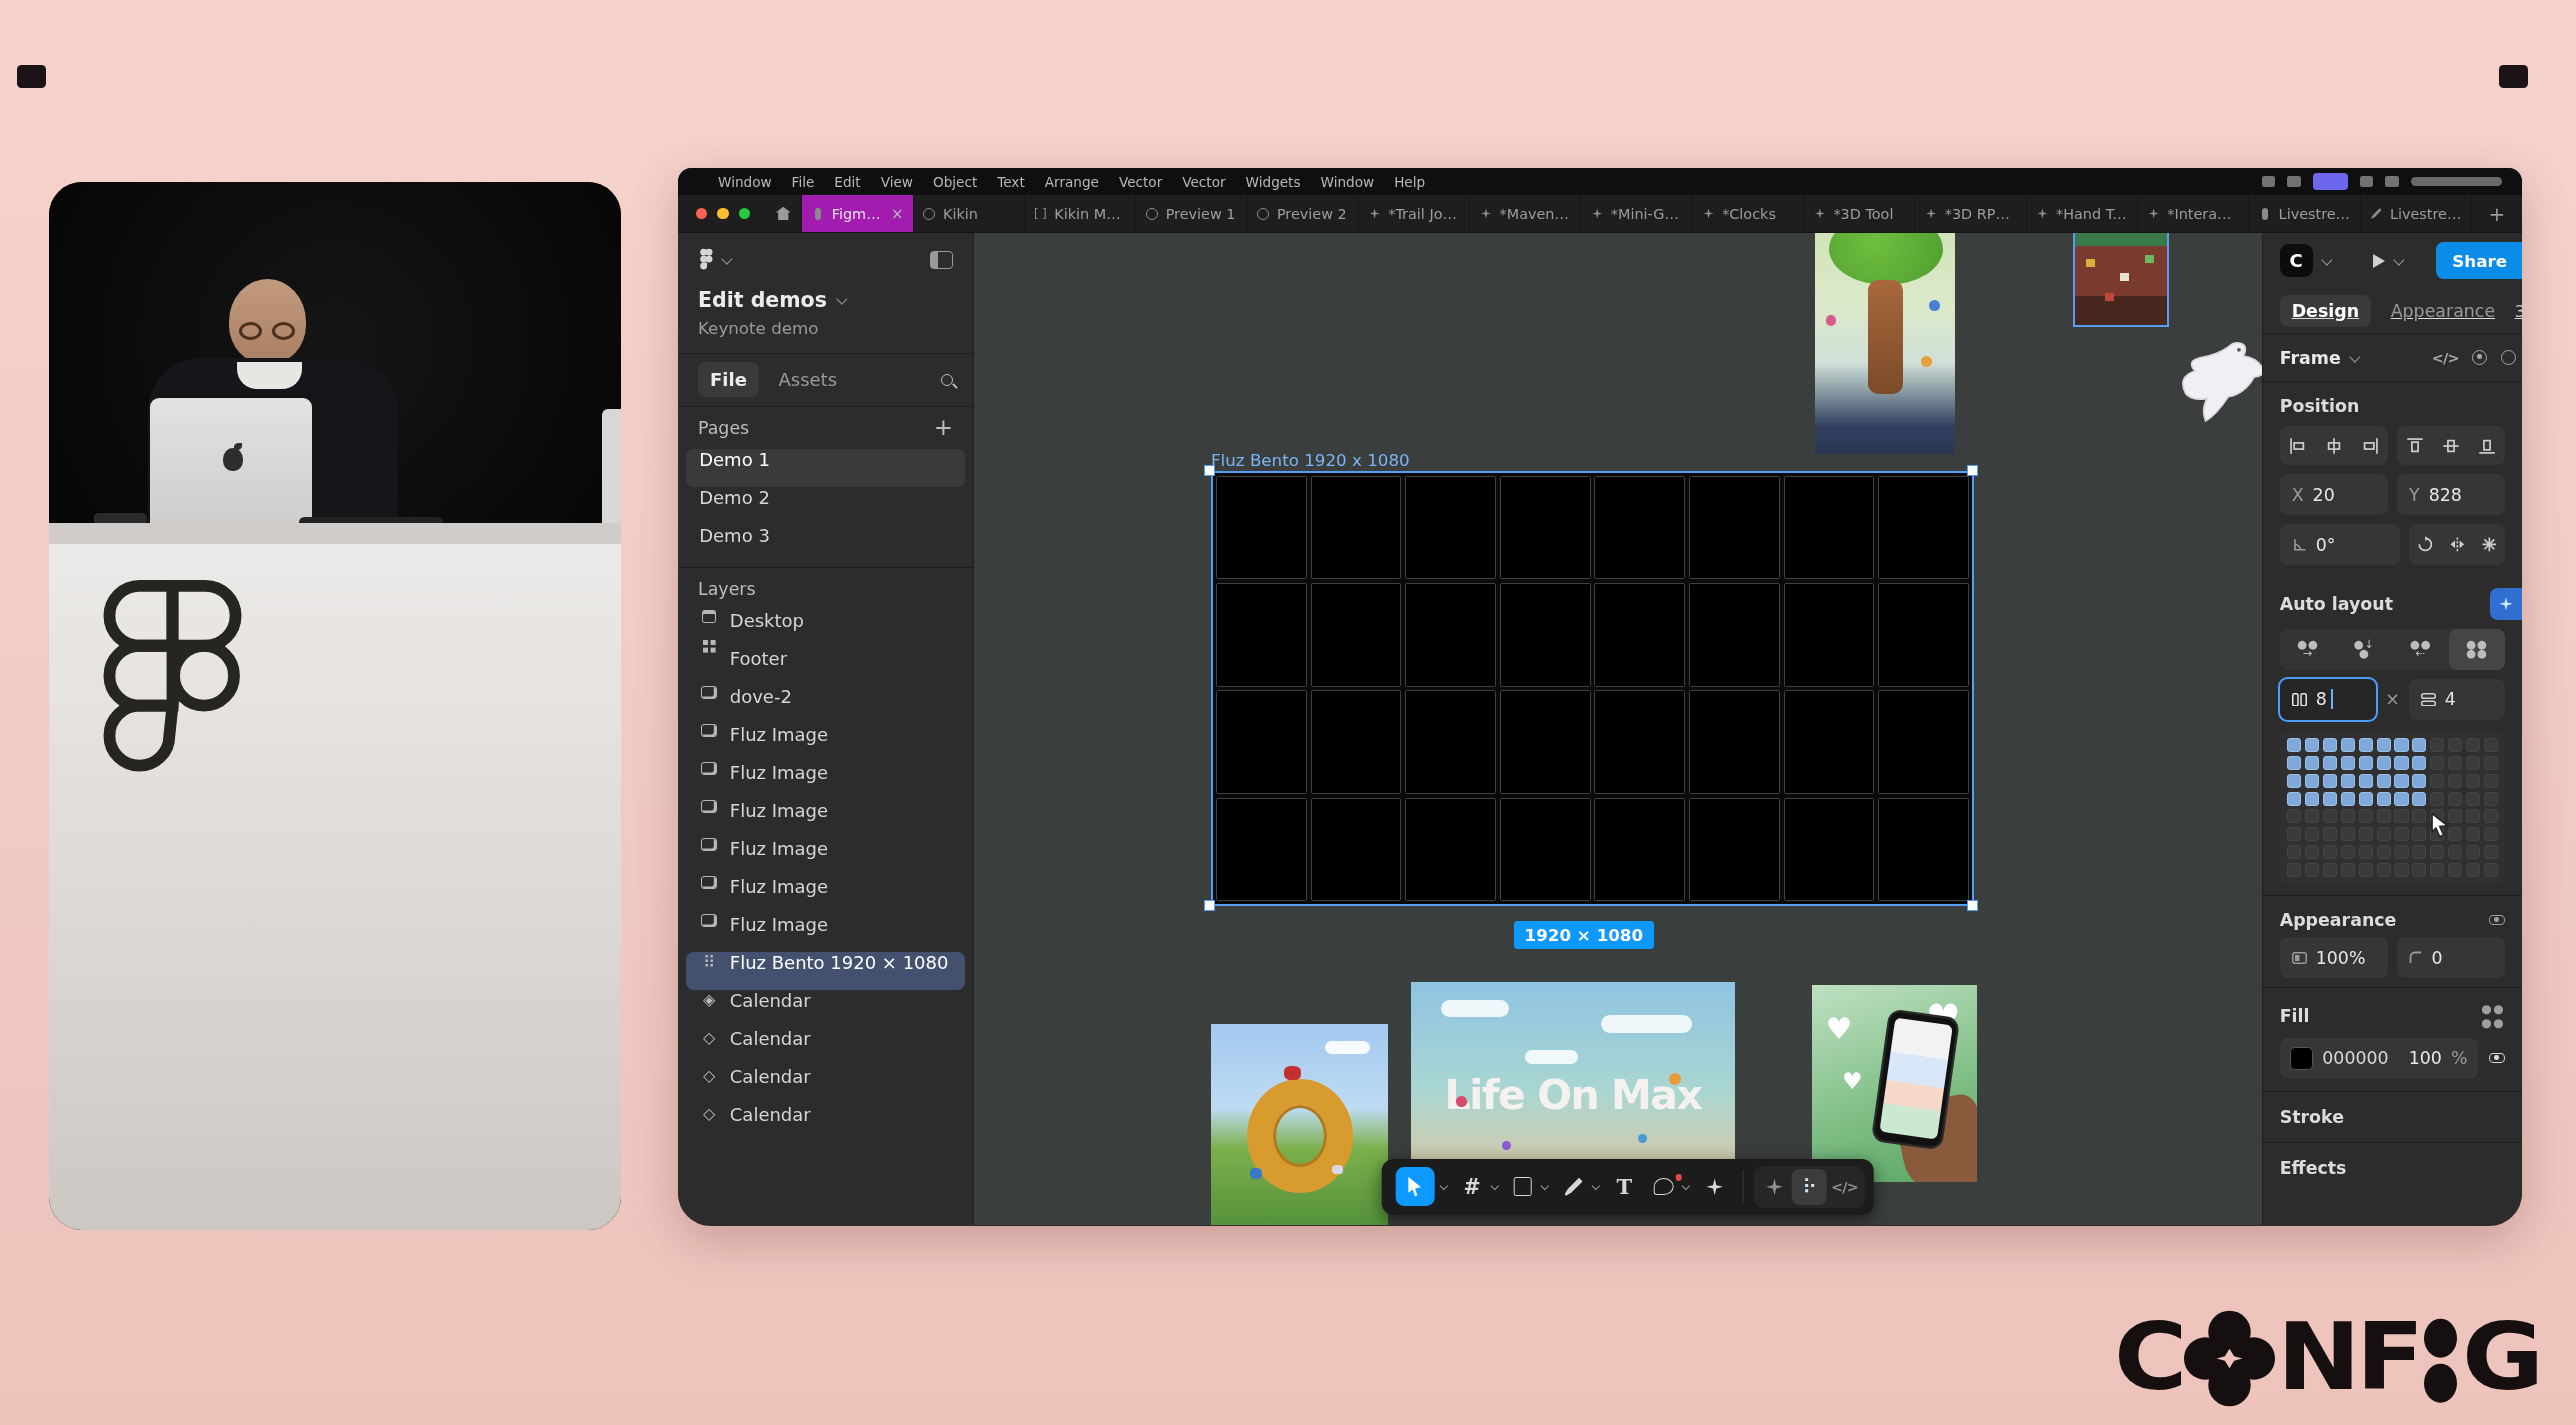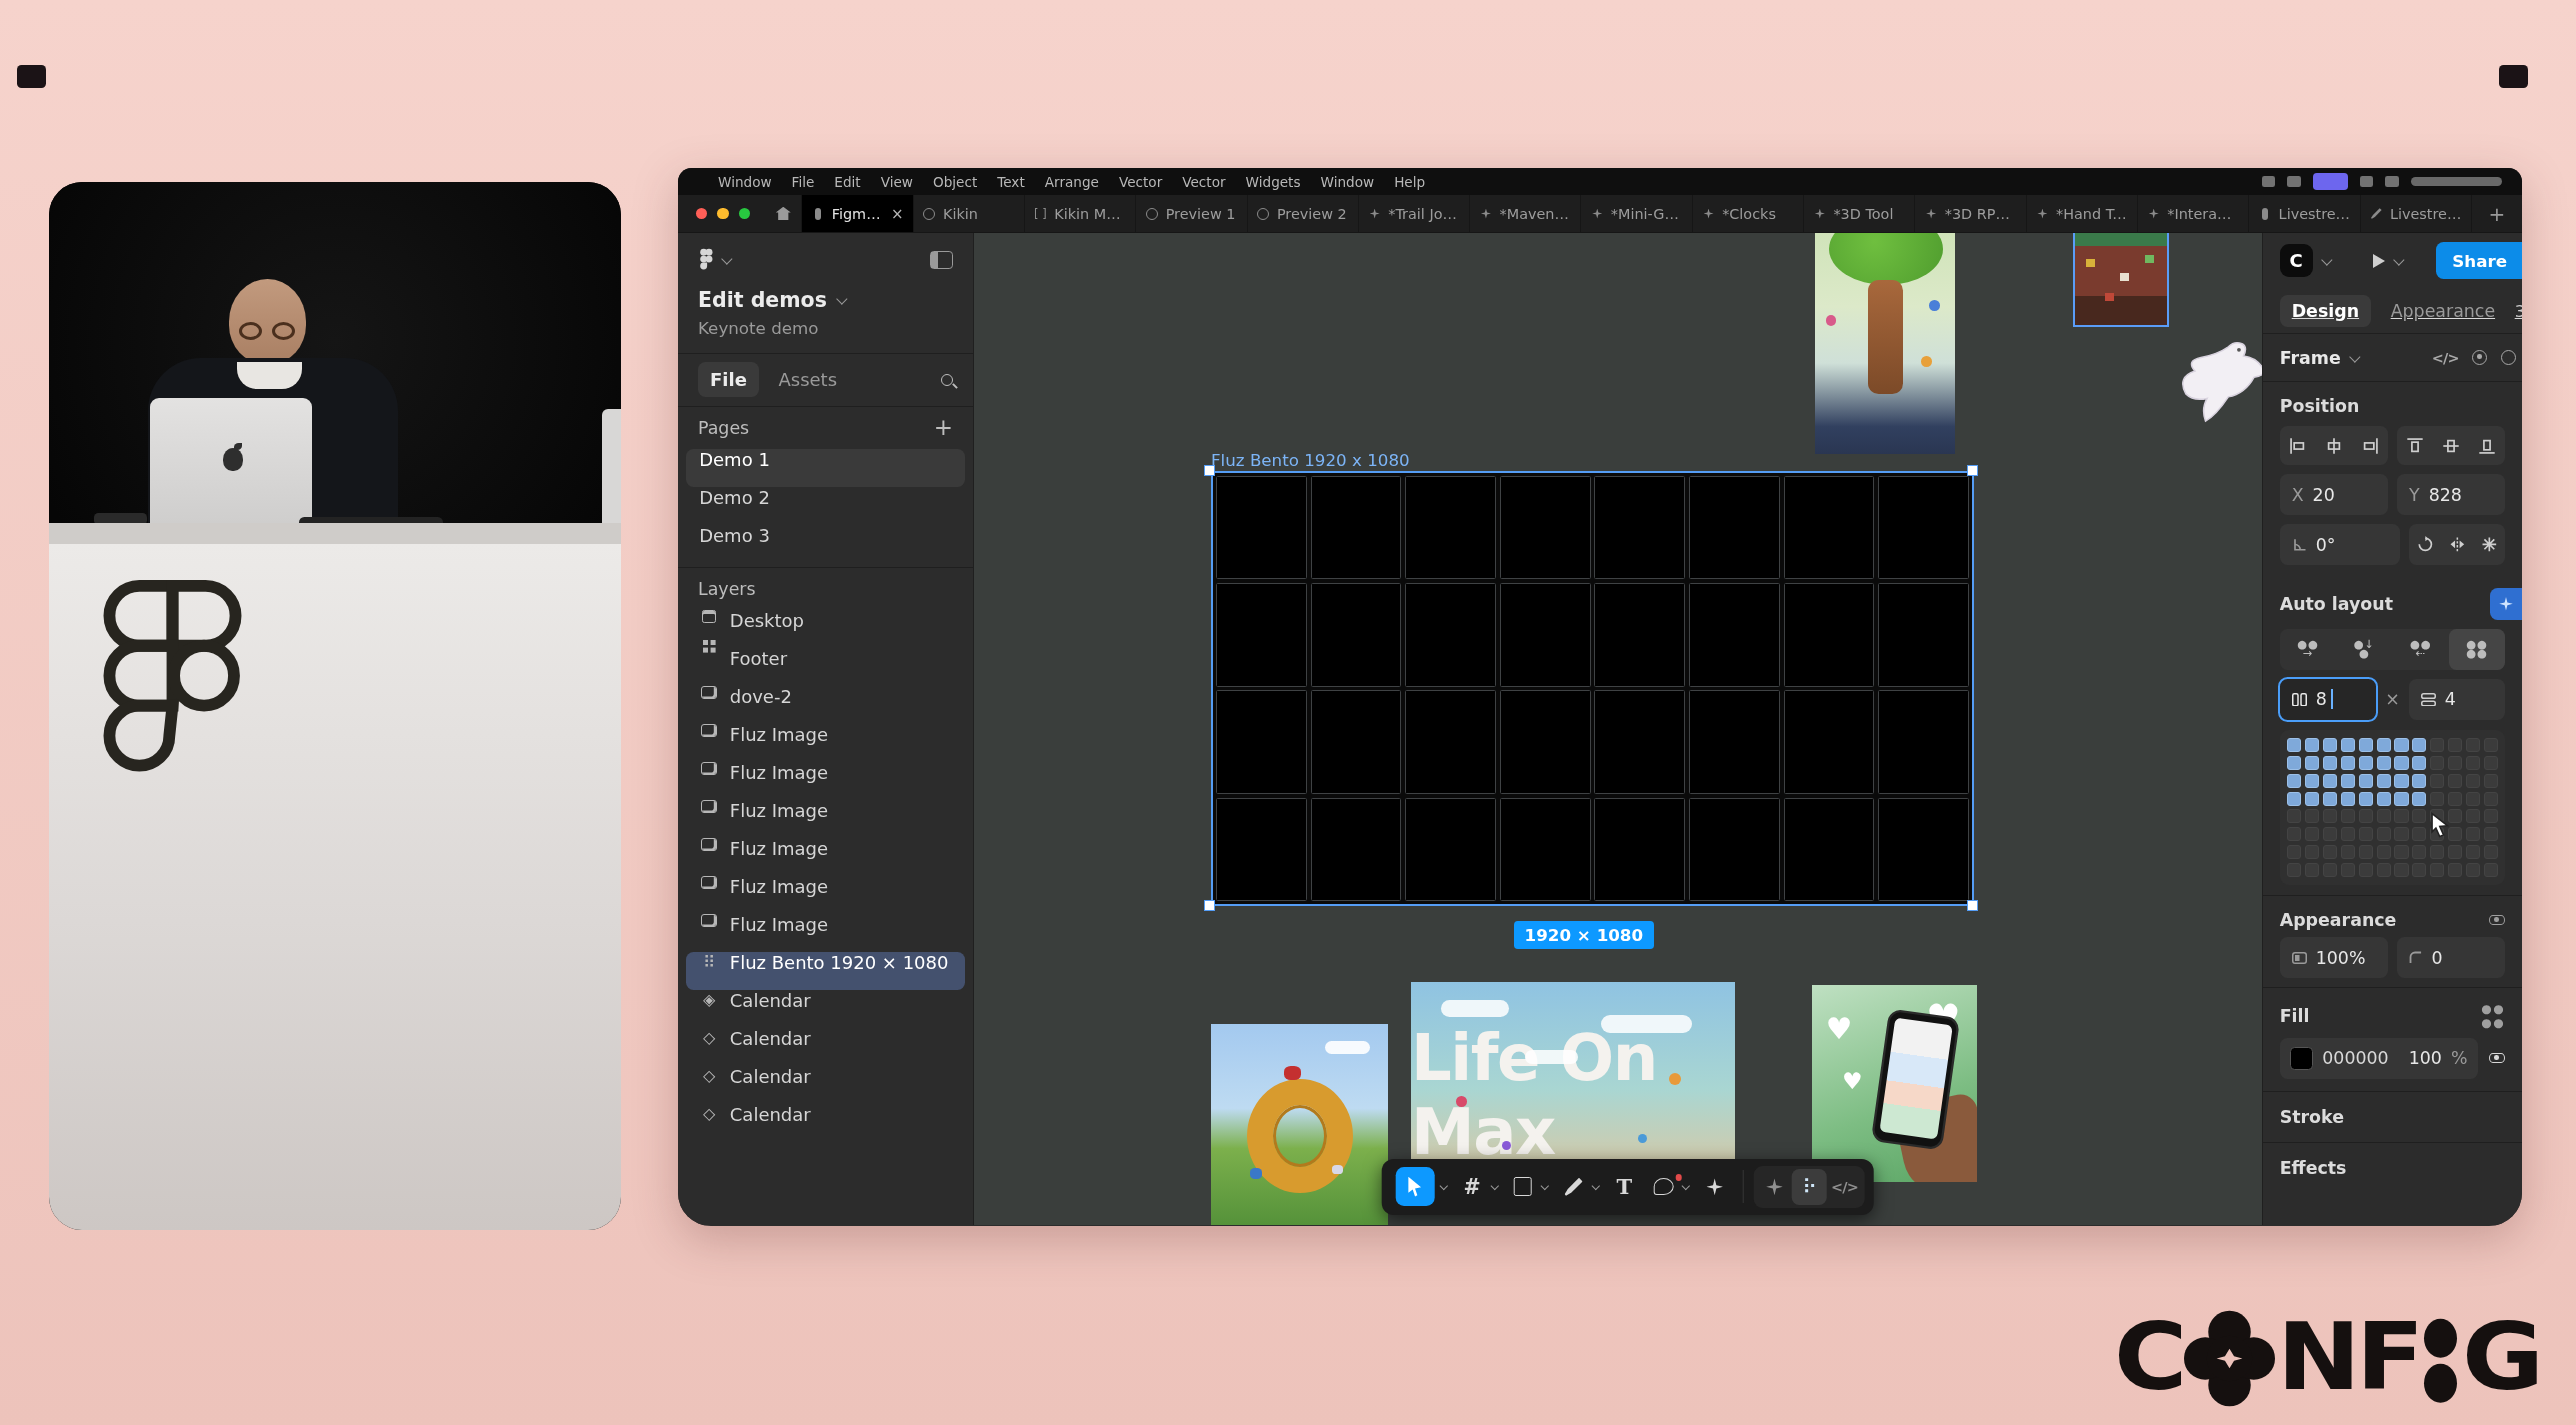--- a/index.html
+++ b/index.html
@@ -46,21 +46,21 @@
   .menubar .srec{width:35px;height:16.7px;border-radius:3.8px;background:#6d66ee;}
   .menubar .sclock{width:91px;height:9px;border-radius:4.5px;background:#9a9a9a;opacity:.65;}
 
   .tabbar{height:38px;background:var(--chrome);display:flex;align-items:stretch;border-bottom:0.8px solid #161616;}
   .lights{display:flex;align-items:center;gap:10px;padding:0 15px 0 18px;}
   .lights i{width:11.4px;height:11.4px;border-radius:50%;}
   .home-btn{display:flex;align-items:center;padding:0 10.6px;color:#9a9a9a;border-right:0.8px solid #161616;}
   .home-glyph{width:15px;height:13.6px;background:currentColor;clip-path:polygon(50% 0,100% 42%,84% 42%,84% 100%,16% 100%,16% 42%,0 42%);}
   .tab{flex:1;min-width:0;display:flex;align-items:center;gap:6.8px;padding:0 9px;border-right:0.8px solid #161616;color:#9d9d9d;font-size:14.4px;}
   .tab .lbl{white-space:nowrap;overflow:hidden;text-overflow:ellipsis;}
-  .tab.active{background:#000000;color:#e3e3e3;}
+  .tab.active{background:#a21caf;color:#e3e3e3;}
   .tab .close{display:none;margin-left:auto;color:#b5b5b5;font-size:15px;}
   .tab.active .close{display:block;}
   .newtab{display:flex;align-items:center;padding:0 16.7px;color:#9a9a9a;font-size:20px;}
   .tab-icon{flex:0 0 auto;display:inline-flex;align-items:center;justify-content:center;width:13.6px;height:13.6px;color:#8b8b8b;font-size:12px;}
   .tab-icon[data-icon="figma"]::before{content:"";width:6px;height:12px;border-radius:3px;background:currentColor;}
   .tab-icon[data-icon="circle"]::before{content:"";width:10px;height:10px;border:1.5px solid currentColor;border-radius:50%;}
   .tab-icon[data-icon="brackets"]::before{content:"[\2009]";font-size:11.4px;letter-spacing:0.8px;}
   .tab-icon[data-icon="star"]::before{content:"";width:10px;height:10px;background:currentColor;clip-path:polygon(50% 0,61% 39%,100% 50%,61% 61%,50% 100%,39% 61%,0 50%,39% 39%);}
   .tab-icon[data-icon="pen"]::before{content:"";width:10.6px;height:10.6px;background:currentColor;clip-path:polygon(82% 0,100% 18%,36% 82%,8% 100%,0 92%,18% 64%);}
 
@@ -116,21 +116,21 @@
   .frame-label{position:absolute;left:237px;top:217px;font-size:16.7px;color:#7cb4f6;}
   .bento-frame{position:absolute;left:237px;top:238px;width:763px;height:435px;background:#0a0a0a;border:2.3px solid #559df5;display:grid;gap:3.8px;padding:3px;}
   .bento-frame .cell{background:#000;border:0.8px solid #3f4244;border-radius:1.5px;}
   .handle{position:absolute;width:11.4px;height:11.4px;background:#fff;border:1.5px solid #559df5;}
   .size-badge{position:absolute;left:540px;top:688px;background:var(--accent);color:#fff;font-size:16.7px;font-weight:bold;padding:3.8px 10.6px;border-radius:3.8px;}
   .img-ring{position:absolute;left:237px;top:791px;width:177px;height:201px;background:linear-gradient(180deg,#a3c9ef 0%,#bedbf2 42%,#7cb04c 62%,#55923a 100%);overflow:hidden;}
   .ring-torus{position:absolute;left:36px;top:55px;width:106px;height:114px;border-radius:50%;border:26px solid #d89b2e;box-shadow:inset 0 0 0 3px #b27a1d;}
   .ring-gem{position:absolute;width:16.7px;height:13.6px;border-radius:40%;background:#c43030;}
   .ring-cloud{position:absolute;left:114px;top:16.7px;width:45px;height:13.6px;border-radius:9px;background:#fff;opacity:.9;}
   .img-life{position:absolute;left:437px;top:749px;width:324px;height:195px;background:linear-gradient(180deg,#8fc3e2 0%,#a9d6d2 55%,#d9c9a4 100%);display:flex;align-items:center;justify-content:center;overflow:hidden;}
-  .img-life .word{font-size:64px;font-weight:bold;color:#f4f2ee;letter-spacing:-1.5px;margin-top:30px;}
+  .img-life .word{font-size:41px;font-weight:bold;color:#f4f2ee;letter-spacing:-1.5px;margin-top:30px;}
   .life-cloud{position:absolute;border-radius:15px;background:#fff;opacity:.85;}
   .conf{position:absolute;border-radius:50%;}
   .img-phone{position:absolute;left:838px;top:752px;width:165px;height:197px;background:linear-gradient(160deg,#bfe0c2 0%,#7dbd83 60%,#5aa564 100%);overflow:hidden;}
   .heart{position:absolute;color:#fff;font-size:30px;}
   .phone-hand{position:absolute;left:89px;top:114px;width:83px;height:91px;border-radius:40% 20% 0 40%;background:#8a5a3c;transform:rotate(-12deg);}
   .phone-body{position:absolute;left:70px;top:30px;width:67px;height:129px;border-radius:10.6px;background:#111;transform:rotate(8deg);box-shadow:0 0 0 2.3px #2a2a2a;}
   .phone-screen{position:absolute;left:4.5px;top:6px;right:4.5px;bottom:7.6px;border-radius:6px;background:linear-gradient(180deg,#f2f2f2 0 30%,#d8e8f8 30% 55%,#f6d8c8 55% 75%,#cde8d2 75% 100%);}
 
   .toolbar{position:absolute;left:50%;top:926px;transform:translateX(2%) translateX(-50%);display:flex;align-items:center;gap:4.5px;background:#1c1c1c;border-radius:12px;padding:6.8px 9px;box-shadow:0 4.5px 18px rgba(0,0,0,.55);}
   .tool{position:relative;display:flex;align-items:center;gap:5.3px;padding:0 4.5px;height:41px;border-radius:9px;color:#d8d8d8;}

